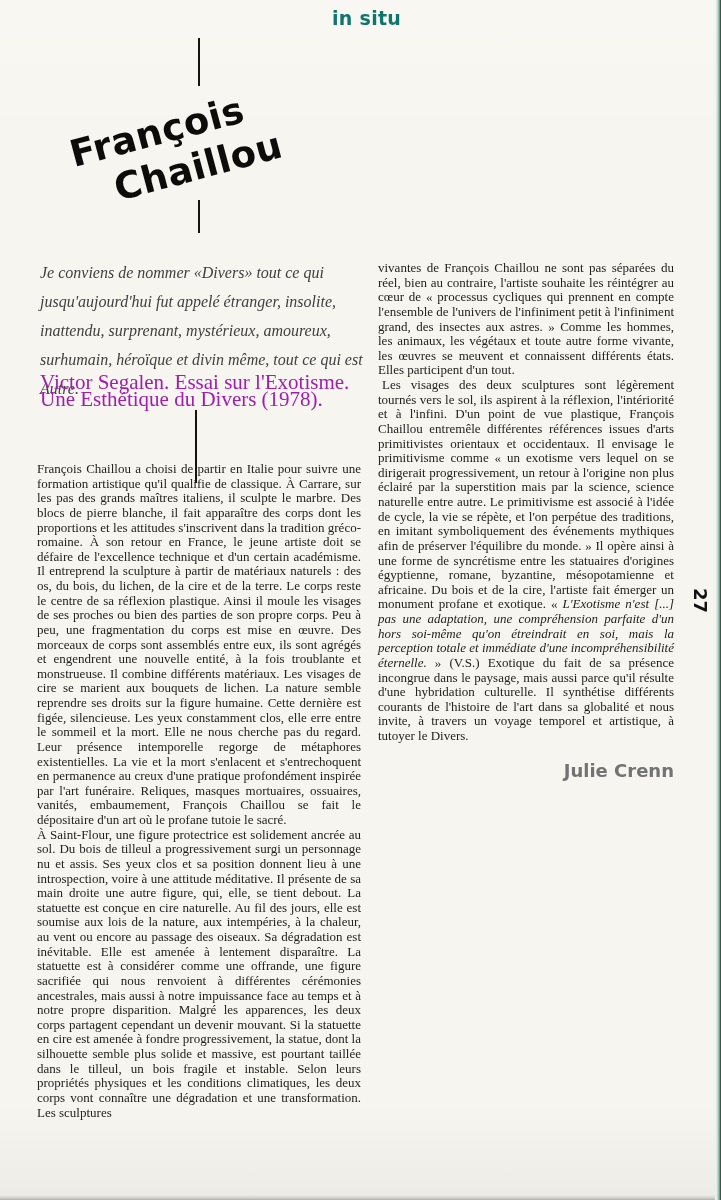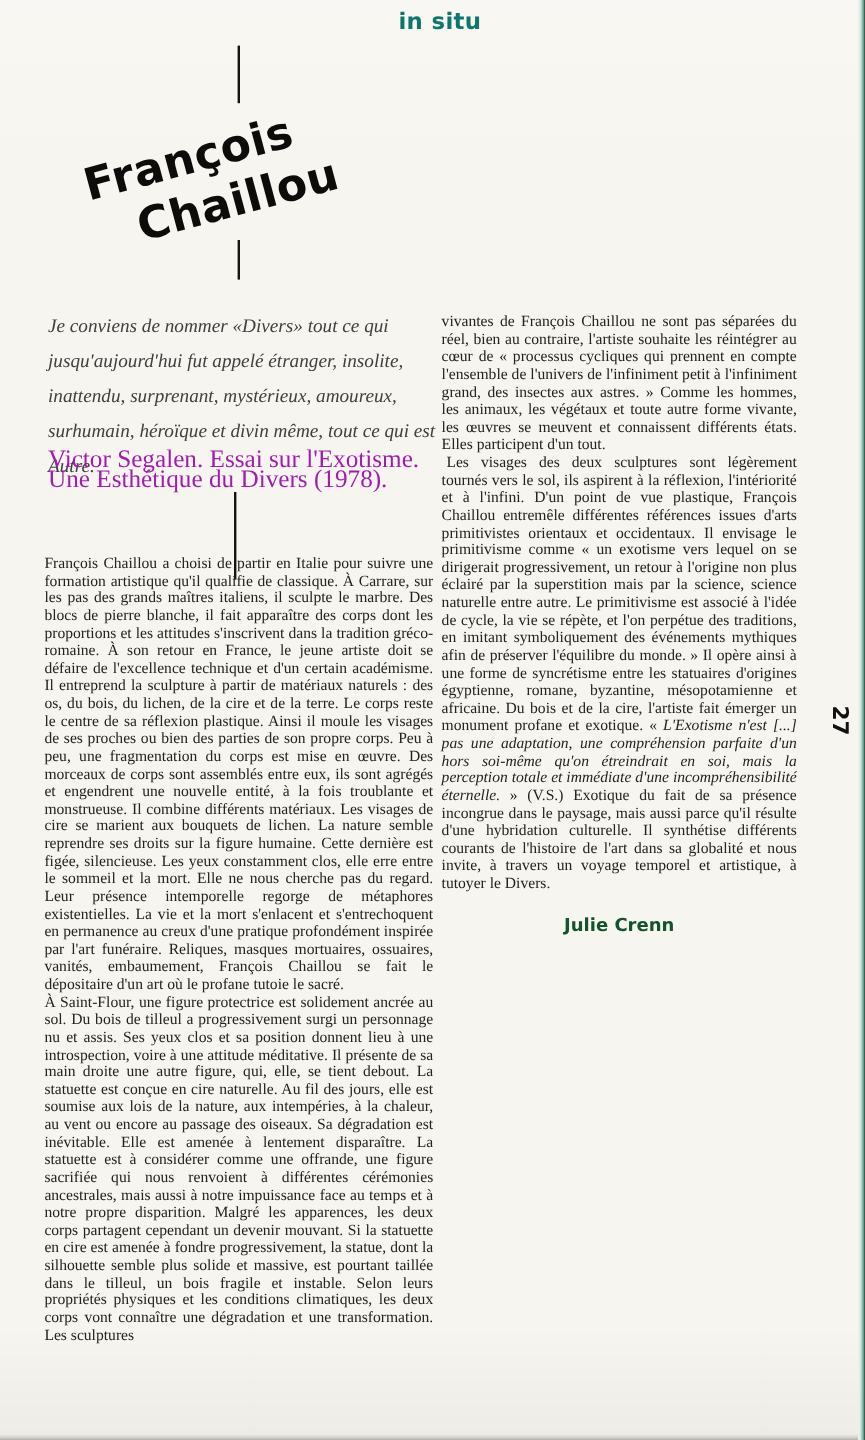--- a/index.html
+++ b/index.html
@@ -42,27 +42,27 @@
   .epigraph-attr{
     position:absolute;left:40px;top:374px;width:330px;
     font-size:21px;line-height:17px;color:#a21caf;
   }
   .col{
     font-size:13px;line-height:14.62px;text-align:justify;
     color:#23221f;
   }
   .col p{margin:0;}
   .col-left{position:absolute;left:37px;top:462px;width:324px;}
-  .col-right{position:absolute;left:368px;top:261px;width:296px;}
+  .col-right{position:absolute;left:378px;top:261px;width:296px;}
   .col-right .p2{text-indent:4px;}
   .q-italic{font-style:italic;margin-top:22px;}
   .byline{
     font-family:"DejaVu Sans", sans-serif;
-    font-weight:bold;font-size:15px;color:#14532d;
-    margin-top:20px;text-align:center;
+    font-weight:bold;font-size:18px;color:#737373;
+    margin-top:20px;text-align:right;
   }
   .folio{
     position:absolute;left:684px;top:590px;
     font-family:"DejaVu Sans", sans-serif;
     font-weight:bold;font-size:18px;color:#111;
     transform:rotate(90deg);transform-origin:center;
     width:32px;text-align:center;
   }
   .edge-right{
     position:absolute;top:0;right:0;bottom:0;width:6px;

